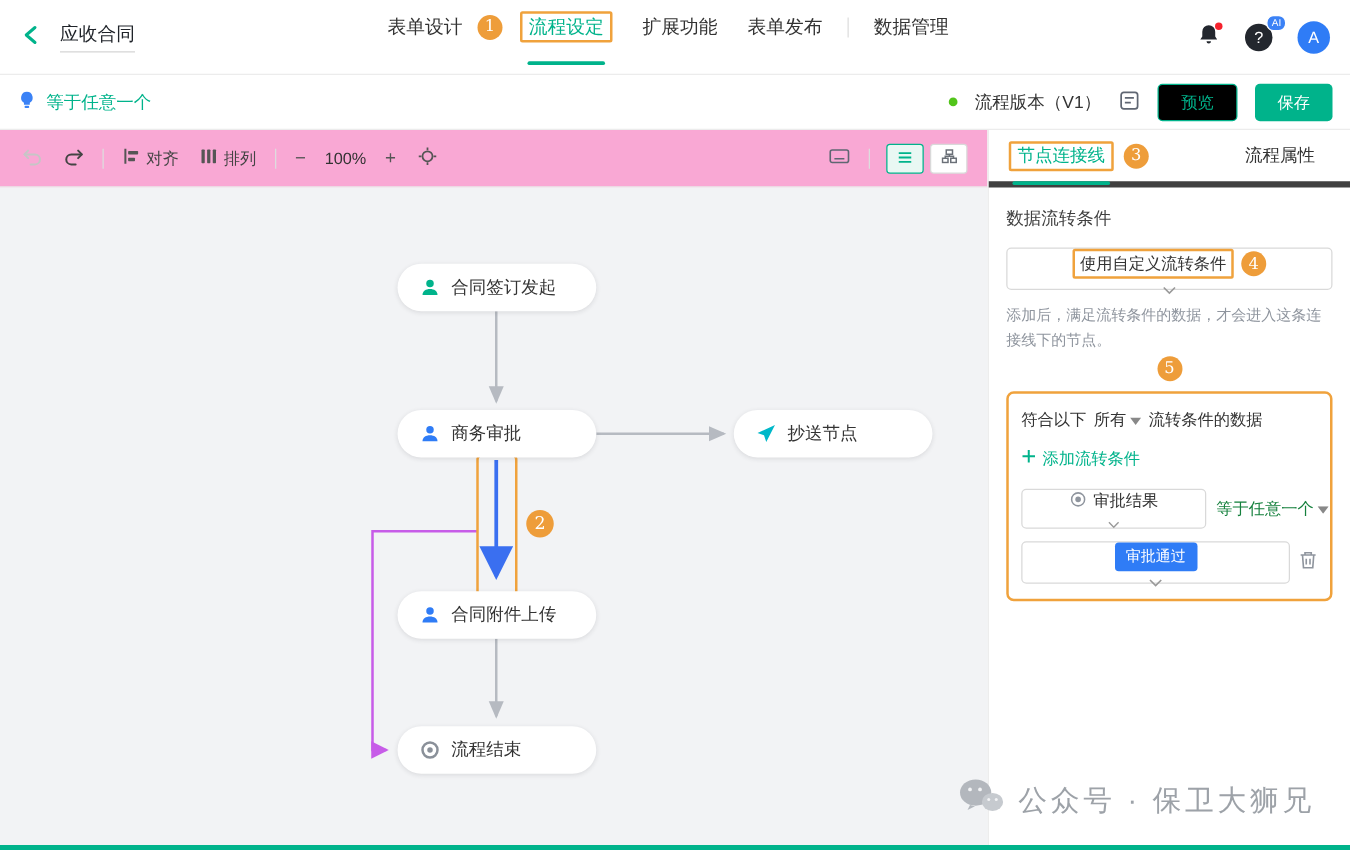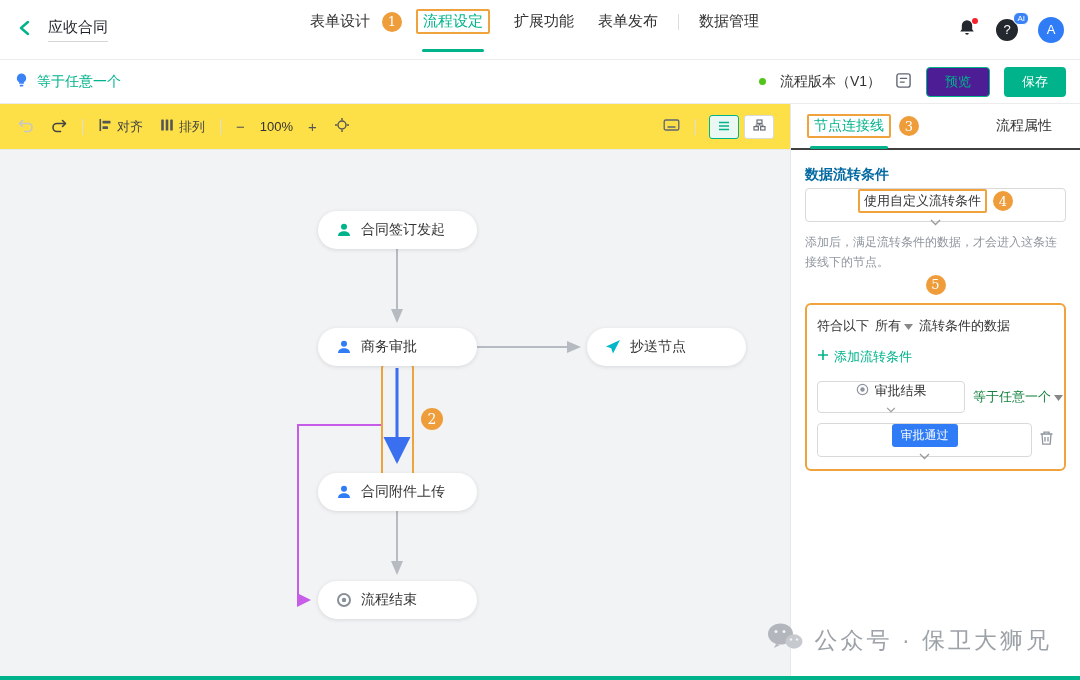--- a/index.html
+++ b/index.html
@@ -26,51 +26,51 @@
   .avatar { width:26px; height:26px; border-radius:50%; background:#2f7cf6; color:#fff; font-size:13px; display:flex; align-items:center; justify-content:center; cursor:pointer; border:0; }
 
   
   .subbar { height:44px; display:flex; align-items:center; padding:0 14px; border-bottom:1px solid #ececec; background:#fff; }
   .guide { color:#00b38b; font-size:14px; margin-left:8px; cursor:pointer; }
   .sub-right { margin-left:auto; display:flex; align-items:center; gap:14px; }
   .gdot { width:7px; height:7px; border-radius:50%; background:#52c41a; }
   .version { font-size:14px; color:#333; }
   .iconbtn { background:none; border:0; cursor:pointer; display:flex; color:#5f6672; }
   .btn { height:30px; padding:0 18px; border-radius:4px; font-size:13px; display:flex; align-items:center; cursor:pointer; }
-  .btn.ghost { border:1px solid #00b38b; color:#00b38b; background:#4c1d95; }
+  .btn.ghost { border:1px solid #00b38b; color:#00b38b; background:#000000; }
   .btn.solid { background:#00b38b; color:#fff; border:0; }
 
   
   .main { display:flex; height:572px; }
   .left { width:790px; display:flex; flex-direction:column; }
-  .toolbar { height:46px; display:flex; align-items:center; gap:13px; padding:0 16px; border-bottom:1px solid #e9e9e9; background:#fde047; }
+  .toolbar { height:46px; display:flex; align-items:center; gap:13px; padding:0 16px; border-bottom:1px solid #e9e9e9; background:#f9a8d4; }
   .tbtn { display:flex; align-items:center; gap:5px; font-size:13px; color:#444; background:none; border:0; cursor:pointer; padding:2px; }
   .tbtn.muted { color:#c6c6c6; }
   .zoom { font-size:13px; color:#333; }
   .sym { font-size:15px; color:#555; }
   .spacer { flex:1; }
   .toggle { width:30px; height:24px; border:1px solid #d9d9d9; border-radius:3px; display:flex; align-items:center; justify-content:center; background:#fff; color:#6b7078; cursor:pointer; }
   .toggle.active { border-color:#00b38b; background:#e9f8f3; color:#00b38b; }
   .tgroup { display:flex; gap:5px; }
 
   .canvas { flex:1; background:#f2f3f5; position:relative; overflow:hidden; }
   .edges { position:absolute; inset:0; }
   .node { position:absolute; width:159px; height:38px; background:#fff; border-radius:19px; box-shadow:0 1px 4px rgba(31,35,41,.12); display:flex; align-items:center; padding-left:18px; gap:9px; font-size:14px; color:#333; cursor:pointer; }
   .nicon { display:flex; flex:none; }
   .badge2 { position:absolute; left:421px; top:258px; width:22px; height:22px; font-size:14px; }
 
   
   .panel { width:290px; border-left:1px solid #e8e8e8; background:#fff; display:flex; flex-direction:column; }
-  .panel-tabs { height:46px; border-bottom:2px solid #404040; display:flex; align-items:center; padding:0 16px; gap:8px; }
+  .panel-tabs { height:46px; border-bottom:5px solid #404040; display:flex; align-items:center; padding:0 16px; gap:8px; }
   .ptab { font-size:14px; height:46px; display:flex; align-items:center; position:relative; cursor:pointer; color:#333; white-space:nowrap; }
   .ptab.active { color:#00b38b; }
   .ptab.active::after { content:""; position:absolute; left:50%; transform:translateX(-50%); bottom:0; width:78px; height:3px; background:#00b38b; border-radius:2px; }
   .ptab.right { margin-left:auto; margin-right:12px; }
   .panel-body { padding:14px; flex:1; position:relative; }
-  .sec-title { font-size:14px; font-weight:bold; color:#0369a1; margin:2px 0 4px; }
+  .sec-title { font-size:14px; font-weight:normal; color:#404040; margin:2px 0 14px; }
   .select { border:1px solid #d9d9d9; border-radius:4px; height:34px; display:flex; align-items:center; justify-content:space-between; padding:0 10px; background:#fff; cursor:pointer;flex-direction:column; }
   .selgrp { display:flex; align-items:center; gap:6px; font-size:13px; }
   .select .hlbox { font-size:13px; padding:1px 4px; }
   .hint { font-size:12px; color:#8f959e; line-height:1.7; margin:10px 0 2px; }
   .badge-center { display:flex; justify-content:center; margin:2px 0 8px; }
   .cond { border:2px solid #f0a23c; border-radius:6px; padding:12px 10px; }
   .row1 { font-size:13px; display:flex; align-items:center; gap:6px; white-space:nowrap; }
   .inline-dd { display:inline-flex; align-items:center; gap:3px; cursor:pointer; color:#333; }
   .add { color:#00b38b; font-size:13px; margin-top:13px; display:flex; align-items:center; gap:5px; cursor:pointer; }
   .row3 { margin-top:15px; display:flex; align-items:center; gap:8px; }

